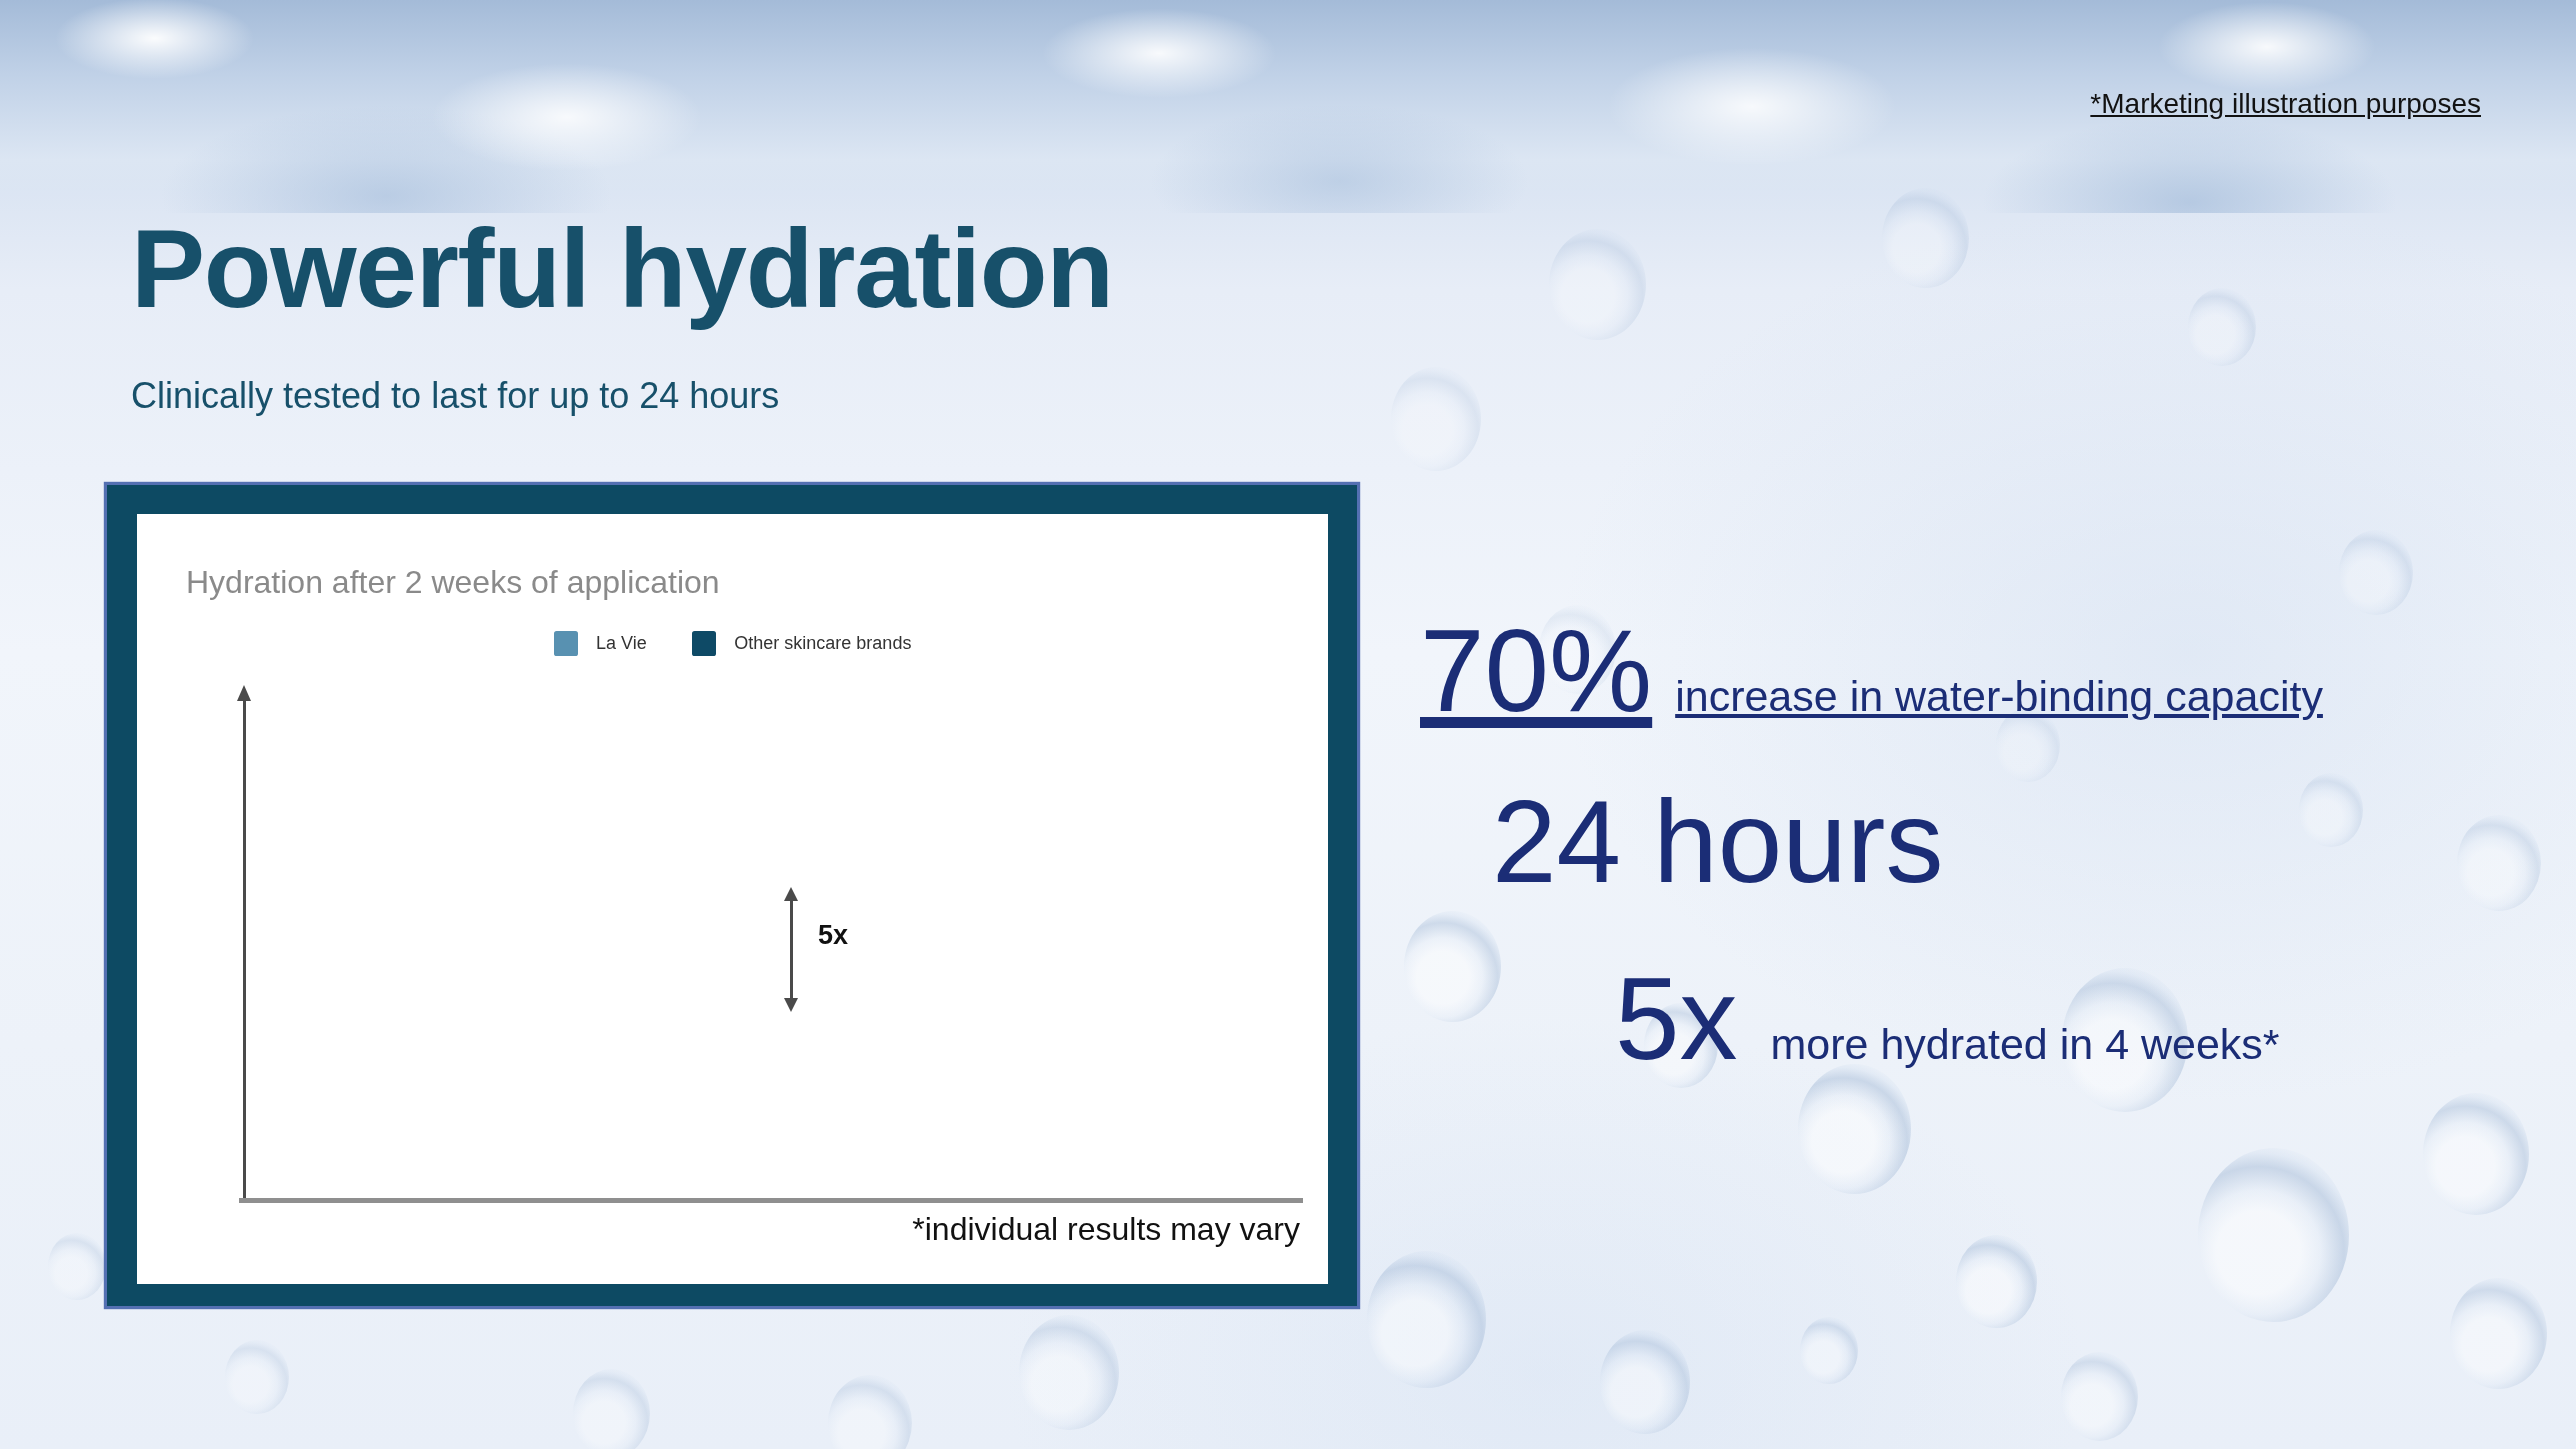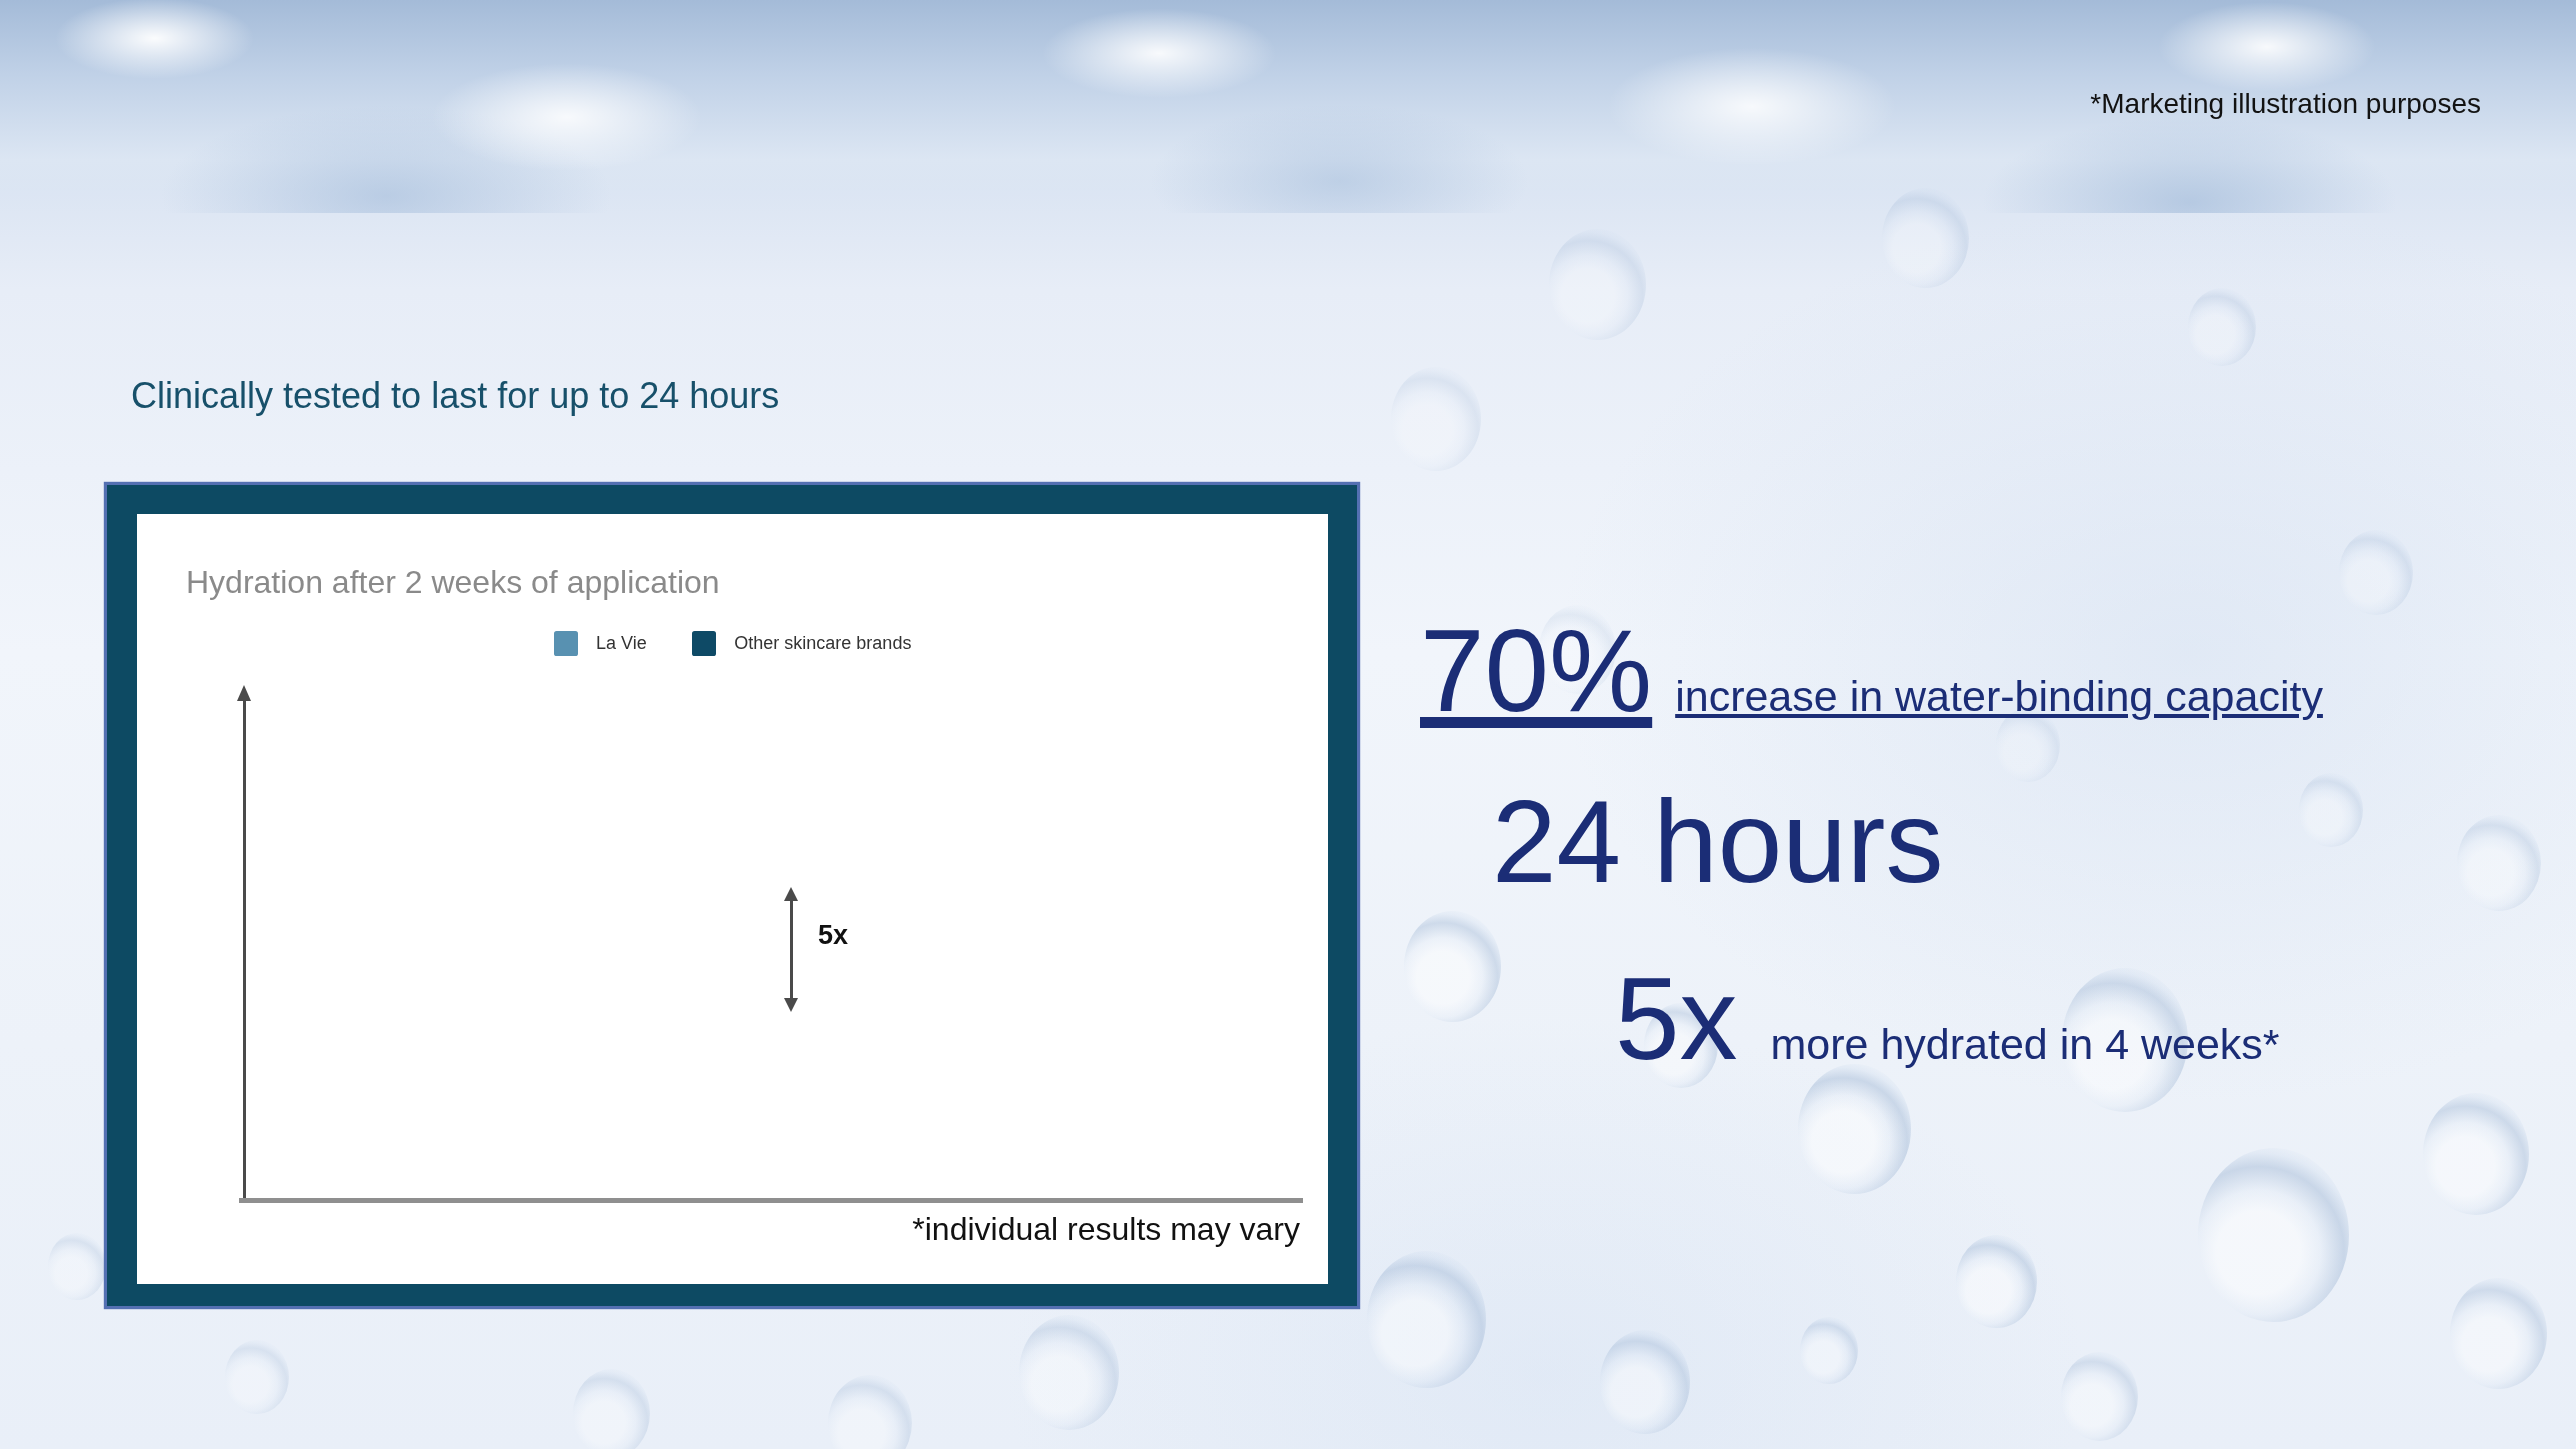--- a/index.html
+++ b/index.html
@@ -32,21 +32,21 @@
     position:absolute; border-radius:50%;
     background: radial-gradient(circle at 40% 60%,
       rgba(255,255,255,.92) 0 30%,
       rgba(215,228,243,.22) 45%,
       rgba(130,160,198,.60) 62%,
       rgba(170,195,225,.28) 72%,
       rgba(255,255,255,0) 80%);
   }
 
   
-  .disclaimer { position:absolute; top:88px; right:95px; font-size:28px; color:#121212; }
+  .disclaimer { position:absolute; top:88px; right:95px; font-size:28px; color:#121212;text-decoration:underline; }
 
   
   .slide-title { position:absolute; left:131px; top:211px; font-size:111px; font-weight:bold; letter-spacing:-1.3px; color:#17506a; line-height:1.05; }
   .slide-subtitle { position:absolute; left:131px; top:375px; font-size:36px; color:#17506a; }
 
   
   .chart-card {
     position:absolute; left:107px; top:485px; width:1250px; height:821px;
     background:#0d4a63; box-shadow:0 0 0 3.2px #5470b2;
   }
@@ -124,20 +124,21 @@
       <div class="bubble" style="left: 2061px; top: 1352px; width: 77px; height: 89px; opacity: 0.4;"></div>
       <div class="bubble" style="left: 1800px; top: 1317px; width: 58px; height: 67px; opacity: 0.4;"></div>
       <div class="bubble" style="left: 828px; top: 1375px; width: 84px; height: 96px; opacity: 0.35;"></div>
       <div class="bubble" style="left: 2299px; top: 773px; width: 64px; height: 74px; opacity: 0.3;"></div>
       <div class="bubble" style="left: 1539px; top: 605px; width: 77px; height: 89px; opacity: 0.22;"></div>
       <div class="bubble" style="left: 1996px; top: 708px; width: 64px; height: 74px; opacity: 0.22;"></div>
     </div>
 
   <div class="disclaimer">*Marketing illustration purposes</div>
 
+  <h1 class="slide-title">Powerful hydration</h1>
   <div class="slide-subtitle">Clinically tested to last for up to 24 hours</div>
 
   <div class="chart-card">
     <div class="chart-inner">
 
       <div class="chart-title">Hydration after 2 weeks of application</div>
 
       <div class="legend">
           <div class="legend-item">
             <span class="legend-swatch" style="background: rgb(88, 145, 177);"></span>

